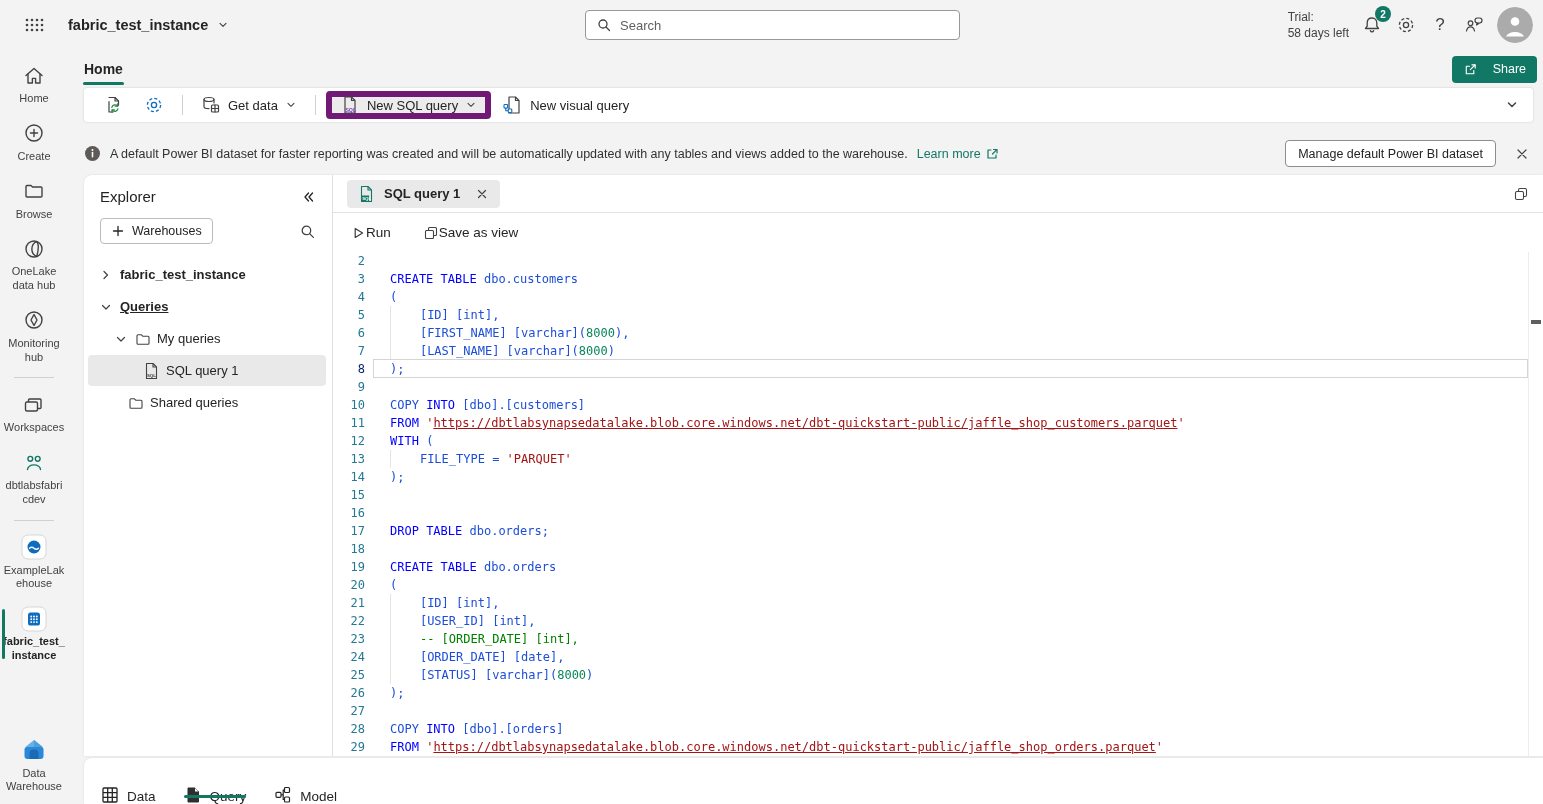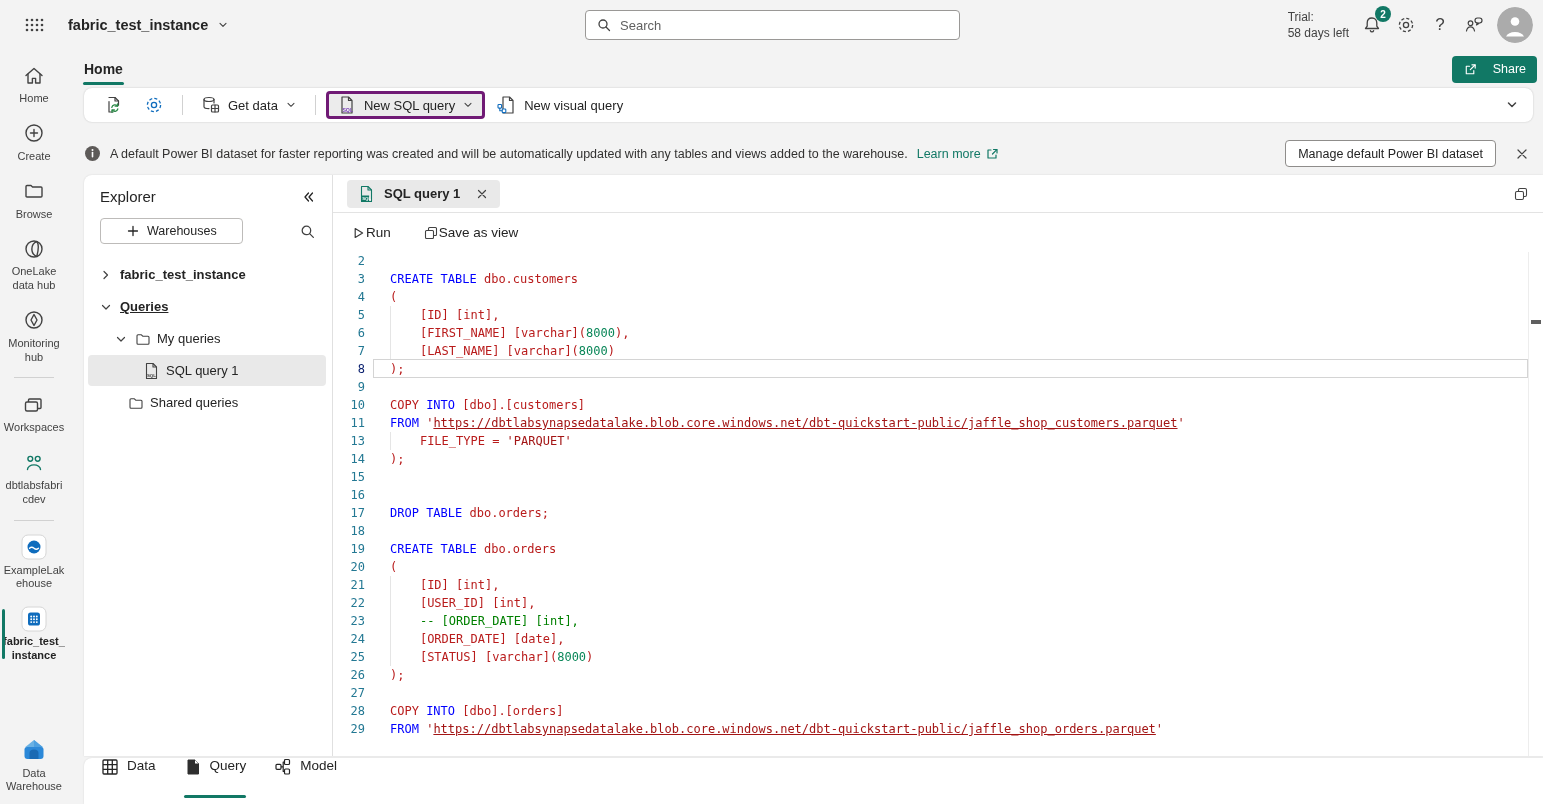--- a/index.html
+++ b/index.html
@@ -28,39 +28,39 @@
   .nav-item.active .nav-label{font-weight:bold;color:#242424}
   .nav-item.active::before{content:"";position:absolute;left:2px;top:8px;bottom:8px;width:3px;border-radius:2px;background:var(--accent)}
   .nav-divider{width:40px;height:1px;background:#d1d1d1;margin:3px 0}
   .nav-bottom{position:absolute;bottom:6px;left:0;width:68px}
   
   .header-strip{position:absolute;left:68px;right:0;top:50px;height:38px;display:flex;align-items:center;justify-content:space-between;padding:0 6px 0 16px}
   .home-tab{position:relative;font-weight:bold;font-size:14px;cursor:pointer}
   .home-tab::after{content:"";position:absolute;left:-1px;right:-1px;bottom:-8px;height:3px;border-radius:2px;background:var(--accent)}
   .share-btn{background:var(--accent);color:#fff;height:27px;border-radius:4px;display:flex;align-items:center;gap:15px;padding:0 11px;font-size:12.5px;cursor:pointer}
   
-  .toolbar-card{position:absolute;left:84px;top:88px;width:1449px;height:34px;background:#fff;border-radius:8px;box-shadow:0 0 2px rgba(0,0,0,.2);display:flex;align-items:center;padding:0 12px;gap:4px}
+  .toolbar-card{position:absolute;left:84px;top:88px;width:1449px;height:34px;background:#fff;border-radius:3px;box-shadow:0 0 2px rgba(0,0,0,.2);display:flex;align-items:center;padding:0 12px;gap:4px}
   .tb-btn{display:flex;align-items:center;gap:7px;height:28px;padding:0 8px;border-radius:4px;font-size:13px;cursor:pointer}
-  .tb-btn.chip{background:#ececec;border:3px solid #701a75}
+  .tb-btn.chip{background:#ececec;border:6px solid #701a75}
   .tb-divider{width:1px;height:20px;background:#d1d1d1;margin:0 6px}
   .tb-chevron-end{position:absolute;right:14px;cursor:pointer}
   
   .banner{position:absolute;left:84px;right:0;top:132px;height:43px;display:flex;align-items:center;gap:9px;padding-right:14px}
   .banner-text{font-size:12.5px;color:#323130}
   .learn-more{color:var(--accent);display:flex;align-items:center;gap:4px;font-size:12.5px;cursor:pointer;white-space:nowrap}
   .manage-btn{margin-left:auto;height:27px;border:1px solid #8f8d8b;border-radius:4px;background:#fff;padding:0 12px;font-size:12.5px;display:flex;align-items:center;cursor:pointer;white-space:nowrap}
   .banner-close{margin-left:10px;cursor:pointer}
   
   .main-card{position:absolute;left:84px;top:175px;width:1459px;height:581px;background:#fff;border-radius:8px 0 0 0;box-shadow:0 0 2px rgba(0,0,0,.12);overflow:hidden}
   .explorer{position:absolute;left:0;top:0;width:248px;height:100%}
   .exp-head{display:flex;align-items:center;justify-content:space-between;padding:13px 16px 4px}
   .exp-title{font-size:15px;font-weight:normal}
   .collapse-btn{cursor:pointer;color:#242424}
   .wh-row{display:flex;align-items:center;justify-content:space-between;padding:9px 16px 2px}
-  .wh-btn{display:flex;align-items:center;gap:7px;height:26px;border:1px solid #bdbbb9;border-radius:4px;background:#fff;padding:0 25px;font-size:12.5px;cursor:pointer}
+  .wh-btn{display:flex;align-items:center;gap:7px;height:26px;border:1px solid #bdbbb9;border-radius:4px;background:#fff;padding:0 10px;font-size:12.5px;cursor:pointer}
   .exp-search{cursor:pointer}
   .tree{margin-top:13px}
   .trow{display:flex;align-items:center;gap:6px;height:31px;margin:1px 6px 1px 4px;border-radius:4px;font-size:13px;cursor:pointer}
   .trow.sel{background:#e9e9e9}
   .tchev,.ticon{flex:none;display:flex;align-items:center}
   .tlabel.bold{font-weight:bold}
   
   .qpanel{position:absolute;left:248px;right:0;top:0;bottom:0;border-left:1px solid #e0e0e0}
   .qtabbar{height:38px;border-bottom:1px solid #e3e3e3;display:flex;align-items:center;position:relative}
   .qtab{margin-left:14px;height:28px;background:#e9e9e9;border-radius:4px;display:flex;align-items:center;gap:9px;padding:0 11px;font-size:13px;font-weight:600;cursor:pointer}
@@ -74,26 +74,26 @@
   .cline{position:relative;height:18px;line-height:18px;white-space:pre}
   .ln{position:absolute;left:0;top:0;width:32px;text-align:right;color:var(--line_number)}
   .ln.lncur{color:#0b216f}
   .lc{display:block;padding-left:57px;color:#000}
   .ind{display:inline-block;height:18px;border-left:1px solid #e5e5e5}
   .tk-kw{color:var(--keyword)}
   .tk-str{color:var(--string)}
   .tk-lnk{color:var(--string);text-decoration:underline}
   .tk-num{color:var(--number)}
   .tk-com{color:var(--comment)}
-  .tk-pln{color:#b91c1c}
+  .tk-pln{color:#1d4ed8}
   .curbox{position:absolute;left:40px;right:15px;top:-1px;bottom:0;border:1px solid #d4d4d4;pointer-events:none}
   .scroll-dash{position:absolute;right:2px;top:68px;width:10px;height:4px;background:#5f5f5f;cursor:pointer}
   
   .bottombar{position:absolute;left:84px;right:0;top:758px;height:46px;background:#fff;border-radius:8px 0 0 0;display:flex;align-items:center;gap:28px;padding-left:17px;box-shadow:0 0 2px rgba(0,0,0,.12)}
-  .btab{position:relative;display:flex;align-items:flex-start;gap:8px;height:100%;font-size:13.5px;cursor:pointer}
+  .btab{position:relative;display:flex;align-items:flex-end;gap:8px;height:100%;font-size:13.5px;cursor:pointer}
   .btab.active{font-weight:normal}
   .btab.active::after{content:"";position:absolute;left:0;right:0;bottom:6px;height:3px;border-radius:2px;background:var(--accent)}
 </style>
 </head>
 <body>
 
 <div class="topbar">
   <div class="waffle">
     <span>
         <svg width="21" height="16" viewBox="0 0 21 16">
@@ -610,20 +610,21 @@
     <div class="cline"><span class="ln">2</span><span class="lc"></span></div>
         <div class="cline"><span class="ln">3</span><span class="lc"><span class="tk-kw">CREATE</span><span class="tk-pln"> </span><span class="tk-kw">TABLE</span><span class="tk-pln"> dbo.customers</span></span></div>
         <div class="cline"><span class="ln">4</span><span class="lc"><span class="tk-pln">(</span></span></div>
         <div class="cline"><span class="ln">5</span><span class="lc"><span class="ind">    </span><span class="tk-pln">[ID] [int],</span></span></div>
         <div class="cline"><span class="ln">6</span><span class="lc"><span class="ind">    </span><span class="tk-pln">[FIRST_NAME] [varchar](</span><span class="tk-num">8000</span><span class="tk-pln">),</span></span></div>
         <div class="cline"><span class="ln">7</span><span class="lc"><span class="ind">    </span><span class="tk-pln">[LAST_NAME] [varchar](</span><span class="tk-num">8000</span><span class="tk-pln">)</span></span></div>
         <div class="cline"><div class="curbox"></div><span class="ln lncur">8</span><span class="lc"><span class="tk-pln">);</span></span></div>
         <div class="cline"><span class="ln">9</span><span class="lc"></span></div>
         <div class="cline"><span class="ln">10</span><span class="lc"><span class="tk-pln">COPY </span><span class="tk-kw">INTO</span><span class="tk-pln"> [dbo].[customers]</span></span></div>
         <div class="cline"><span class="ln">11</span><span class="lc"><span class="tk-kw">FROM</span><span class="tk-pln"> </span><span class="tk-str">'</span><span class="tk-lnk">https://dbtlabsynapsedatalake.blob.core.windows.net/dbt-quickstart-public/jaffle_shop_customers.parquet</span><span class="tk-str">'</span></span></div>
+        <div class="cline"><span class="ln">12</span><span class="lc"><span class="tk-kw">WITH</span><span class="tk-pln"> (</span></span></div>
         <div class="cline"><span class="ln">13</span><span class="lc"><span class="ind">    </span><span class="tk-pln">FILE_TYPE = </span><span class="tk-str">'PARQUET'</span></span></div>
         <div class="cline"><span class="ln">14</span><span class="lc"><span class="tk-pln">);</span></span></div>
         <div class="cline"><span class="ln">15</span><span class="lc"></span></div>
         <div class="cline"><span class="ln">16</span><span class="lc"></span></div>
         <div class="cline"><span class="ln">17</span><span class="lc"><span class="tk-kw">DROP</span><span class="tk-pln"> </span><span class="tk-kw">TABLE</span><span class="tk-pln"> dbo.orders;</span></span></div>
         <div class="cline"><span class="ln">18</span><span class="lc"></span></div>
         <div class="cline"><span class="ln">19</span><span class="lc"><span class="tk-kw">CREATE</span><span class="tk-pln"> </span><span class="tk-kw">TABLE</span><span class="tk-pln"> dbo.orders</span></span></div>
         <div class="cline"><span class="ln">20</span><span class="lc"><span class="tk-pln">(</span></span></div>
         <div class="cline"><span class="ln">21</span><span class="lc"><span class="ind">    </span><span class="tk-pln">[ID] [int],</span></span></div>
         <div class="cline"><span class="ln">22</span><span class="lc"><span class="ind">    </span><span class="tk-pln">[USER_ID] [int],</span></span></div>

